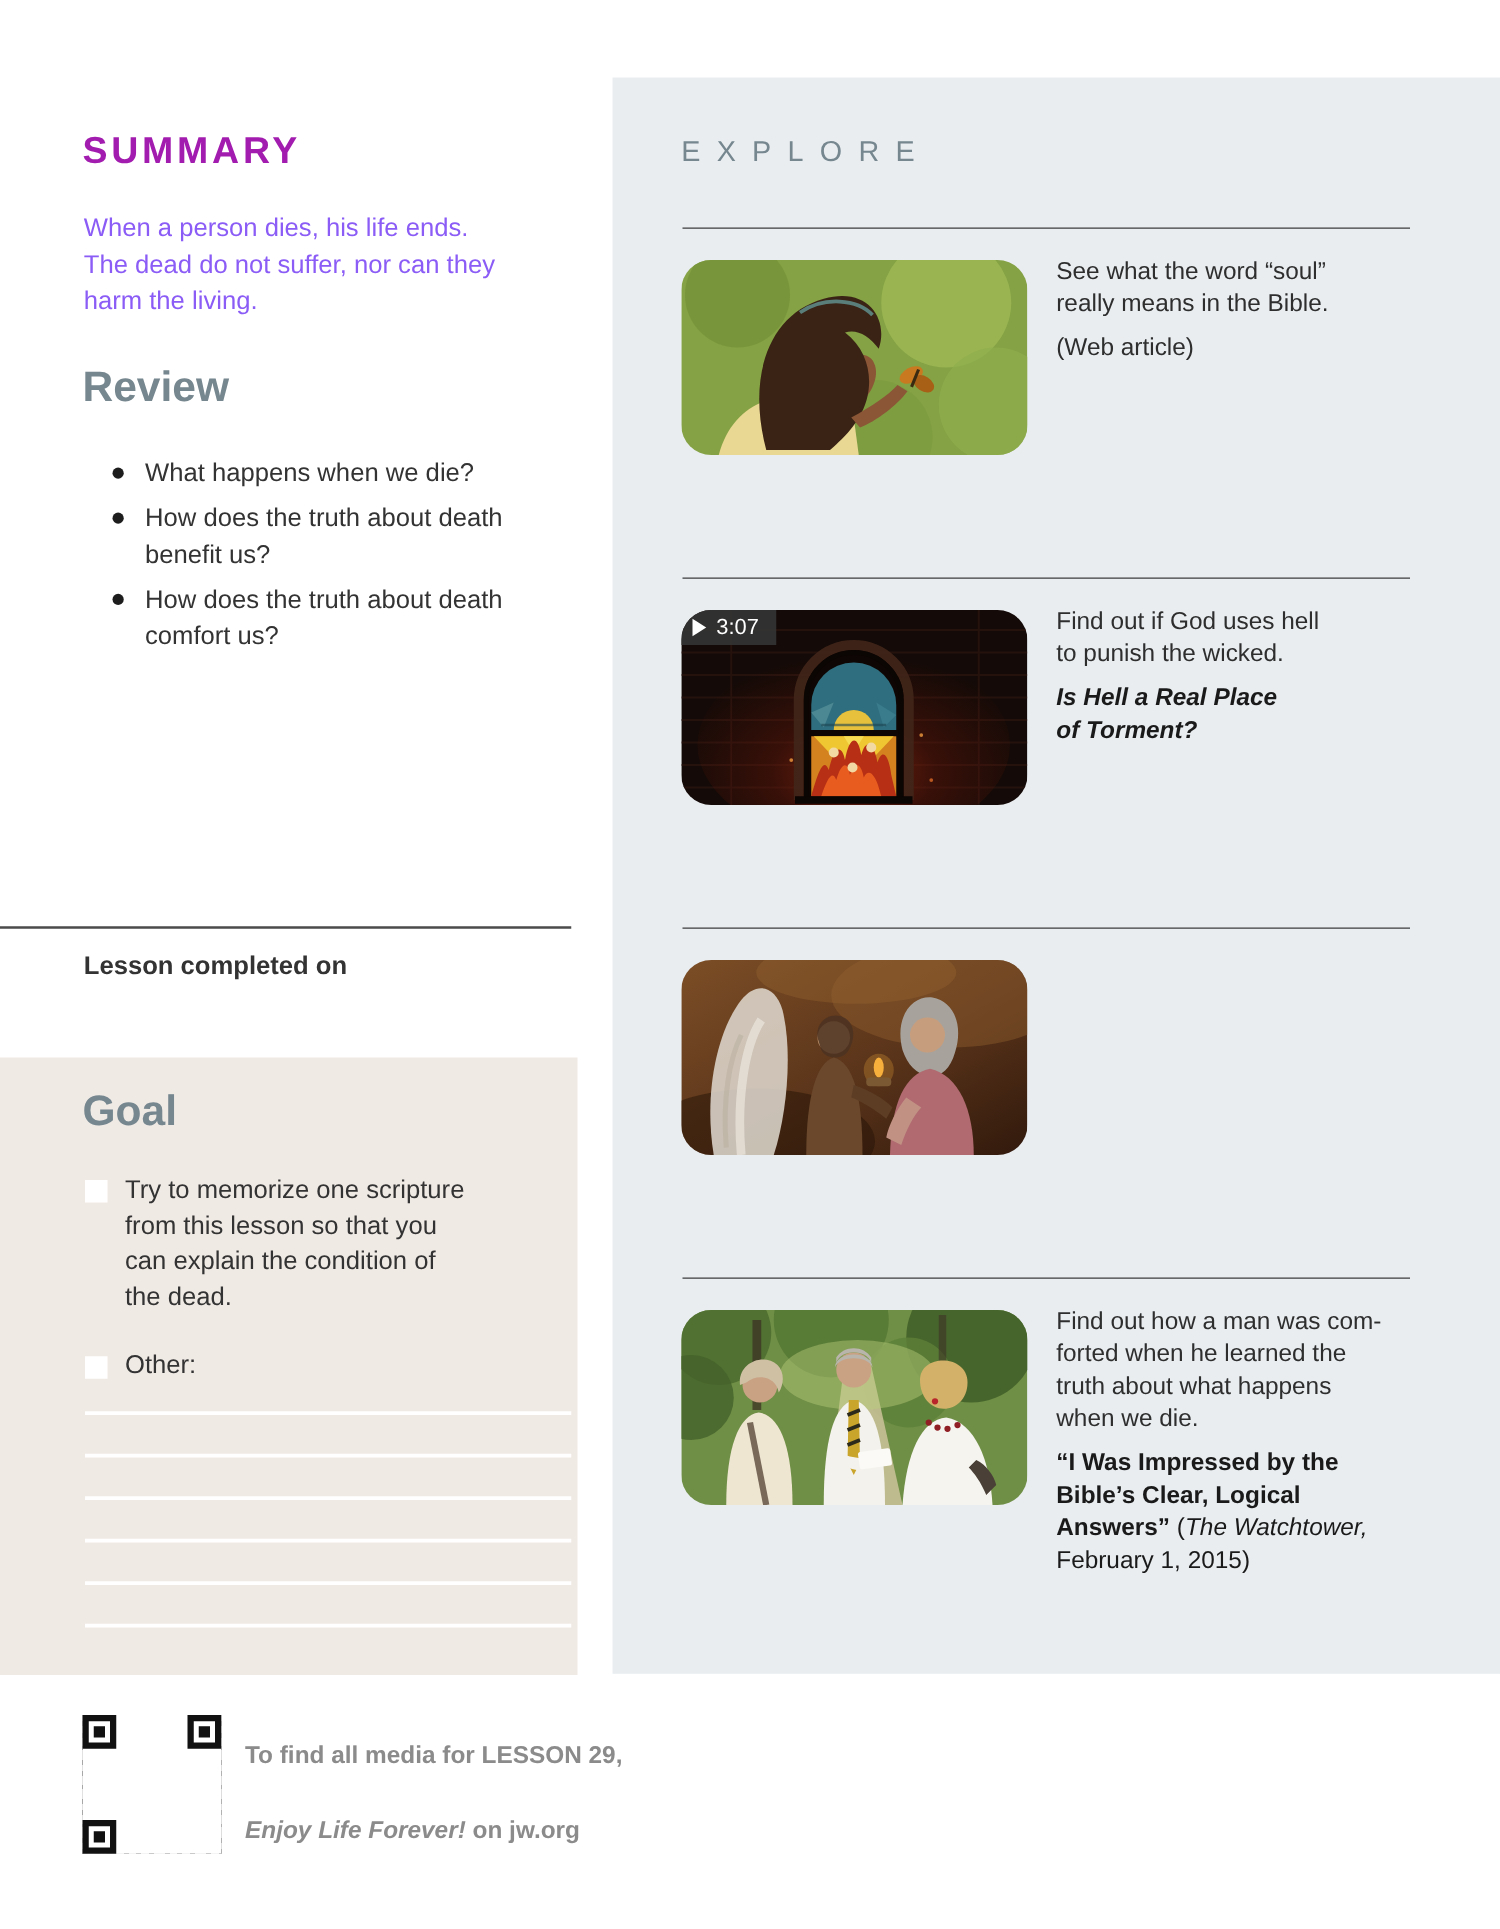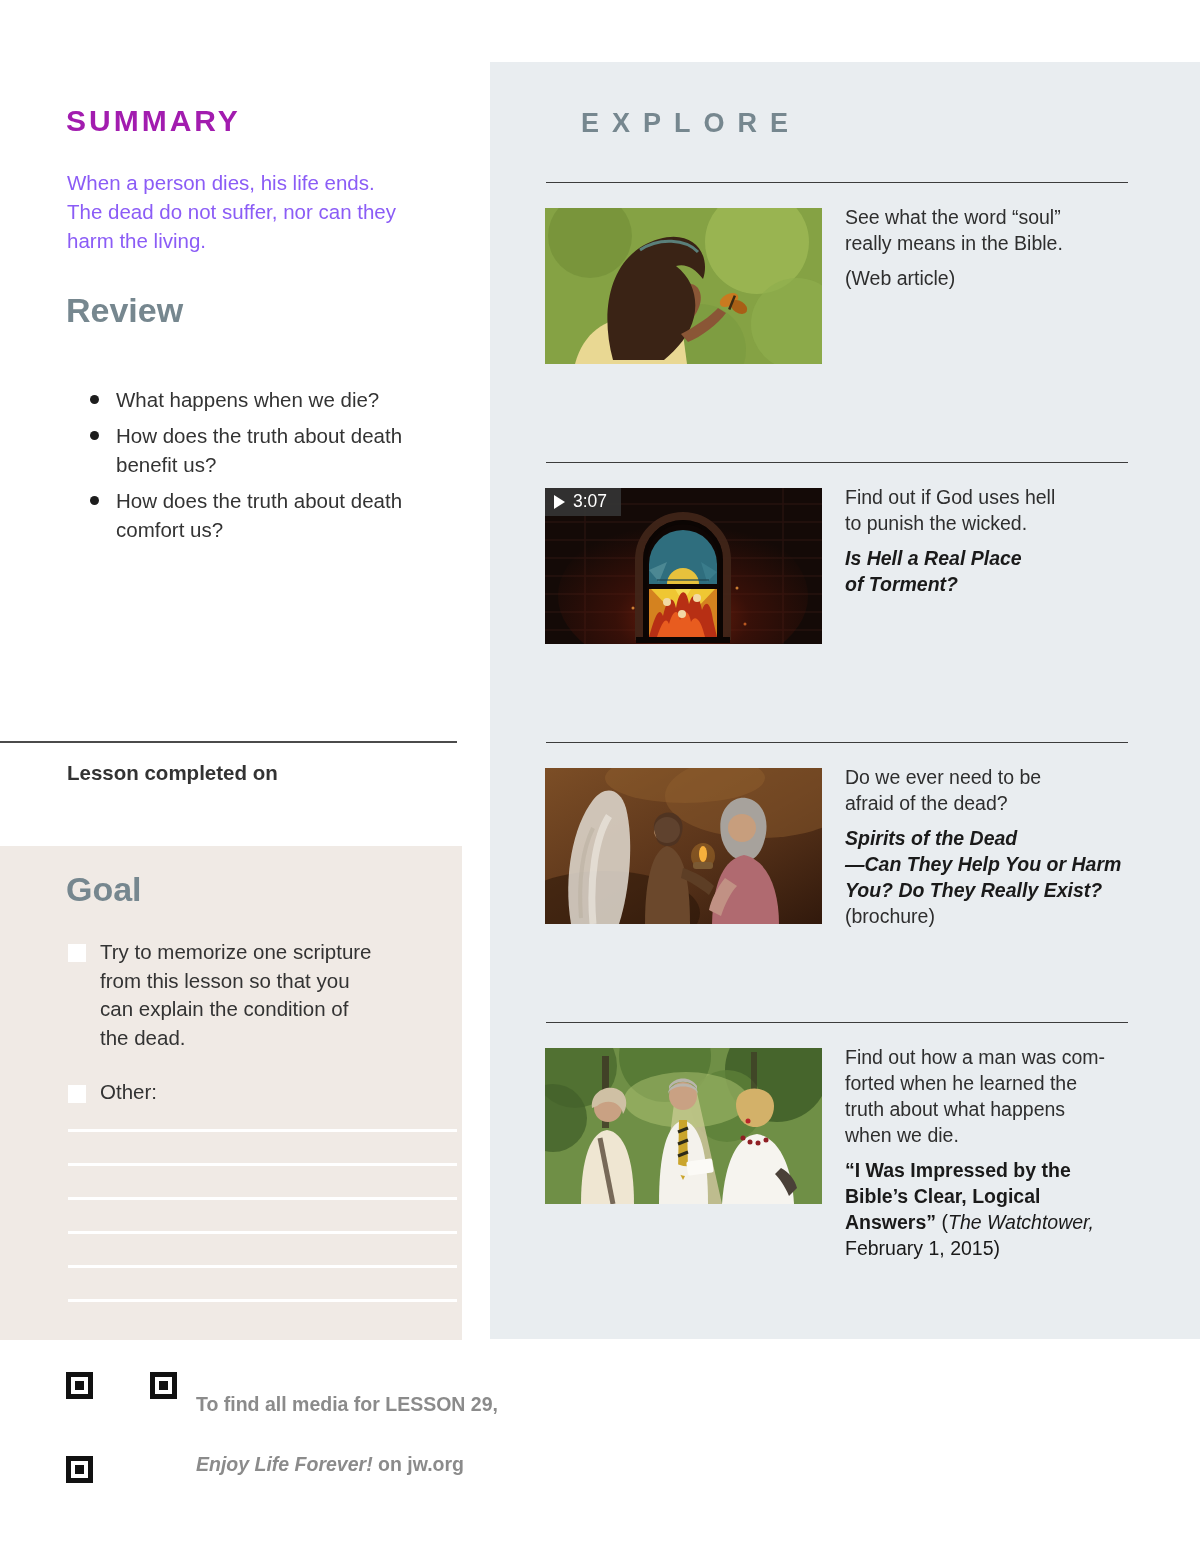--- a/index.html
+++ b/index.html
@@ -20,21 +20,21 @@
   }
   .summary-body {
     position:absolute; left:67px; top:168px; width:410px;
     font-size:20.5px; line-height:29px; color:#8b5cf6;
   }
   .review-heading, .goal-heading {
     font-size:34px; font-weight:600; color:#76878f;
   }
   .review-heading { position:absolute; left:66px; top:291px; }
   .review-list {
-    position:absolute; left:90px; top:385px; width:370px;
+    position:absolute; left:90px; top:364px; width:370px;
     list-style:none;
   }
   .review-list li {
     position:relative; padding-left:26px; margin-bottom:7px;
     font-size:20.5px; line-height:29px; color:#333333;
   }
   .review-list li .dot {
     position:absolute; left:0; top:10px; width:9px; height:9px;
     border-radius:50%; background:#1d1d1d;
   }
@@ -97,34 +97,35 @@
   }
   .qr-caption .pub { font-style:italic; }
 
   
   .explore-panel {
     position:absolute; left:490px; top:62px; width:710px; height:1277px;
     background:#e9edf0;
   }
   .explore-heading {
     position:absolute; left:55px; top:46px;
-    font-size:27px; font-weight:bold; letter-spacing:13px; color:#76878f;margin-left:36px;
+    font-size:23px; font-weight:normal; letter-spacing:13px; color:#76878f;
   }
   .explore-rule {
     position:absolute; left:56px; width:582px;
     border-top:1.5px solid #3c3c3c;
   }
   .rule-1 { top:120px; } .rule-2 { top:400px; }
   .rule-3 { top:680px; } .rule-4 { top:960px; }
   .explore-item { position:absolute; left:55px; width:620px; height:230px; }
   .item-1 { top:140px; } .item-2 { top:420px; }
   .item-3 { top:700px; } .item-4 { top:980px; }
   .thumb {
     position:absolute; left:0; top:6px; width:277px; height:156px;
     overflow:hidden;
+    border-radius:24px;
   }
   .thumb svg { display:block; }
   .item-text { position:absolute; left:300px; top:2px; width:300px; }
   .item-desc {
     font-size:19.5px; line-height:26px; color:#2e2e2e; margin-bottom:9px;
   }
   .item-title {
     font-size:19.5px; line-height:26px; font-weight:bold; color:#1a1a1a;
   }
   .item-title.italic { font-style:italic; }
@@ -313,25 +314,20 @@
         <path d="M138,100 C150,104 161,110 169,118 L164,127 C154,119 144,113 136,110 Z" fill="#5d3e25"></path>
         <ellipse cx="158" cy="86" rx="4" ry="8" fill="#f7b03c"></ellipse>
         <ellipse cx="158" cy="88" rx="12" ry="13" fill="#f7b03c" opacity="0.25"></ellipse>
         <rect x="148" y="94" width="20" height="7" rx="3" fill="#7b5a33"></rect>
         <path d="M177,72 C170,44 186,28 201,30 C218,33 226,52 219,74 C215,88 207,94 198,93 C188,91 181,84 177,72 Z" fill="#a7a29c"></path>
         <circle cx="197" cy="60" r="14" fill="#c79e7d"></circle>
         <path d="M167,156 C168,114 179,91 199,87 C222,92 234,120 234,156 Z" fill="#b06a70"></path>
         <path d="M180,110 C172,120 166,132 164,142 L176,148 C180,136 186,124 192,118 Z" fill="#c19184"></path>
       </svg>
     </div>
-    <div class="item-text">
-      <p class="item-desc">Do we ever need to be<br>afraid of the dead?</p>
-      <p class="item-title italic">Spirits of the Dead<br>—Can They Help You or Harm<br>You? Do They Really Exist?</p>
-      <p class="item-note">(brochure)</p>
-    </div>
   </div>
 
   <div class="explore-item item-4">
     <div class="thumb">
       <svg width="277" height="156" viewBox="0 0 277 156">
         <rect width="277" height="156" fill="#6f8f46"></rect>
         <circle cx="30" cy="18" r="42" fill="#4e6e30" opacity="0.9"></circle>
         <circle cx="120" cy="8" r="46" fill="#587b36"></circle>
         <circle cx="232" cy="22" r="52" fill="#46652c"></circle>
         <circle cx="182" cy="58" r="36" fill="#5d8038" opacity="0.8"></circle>

